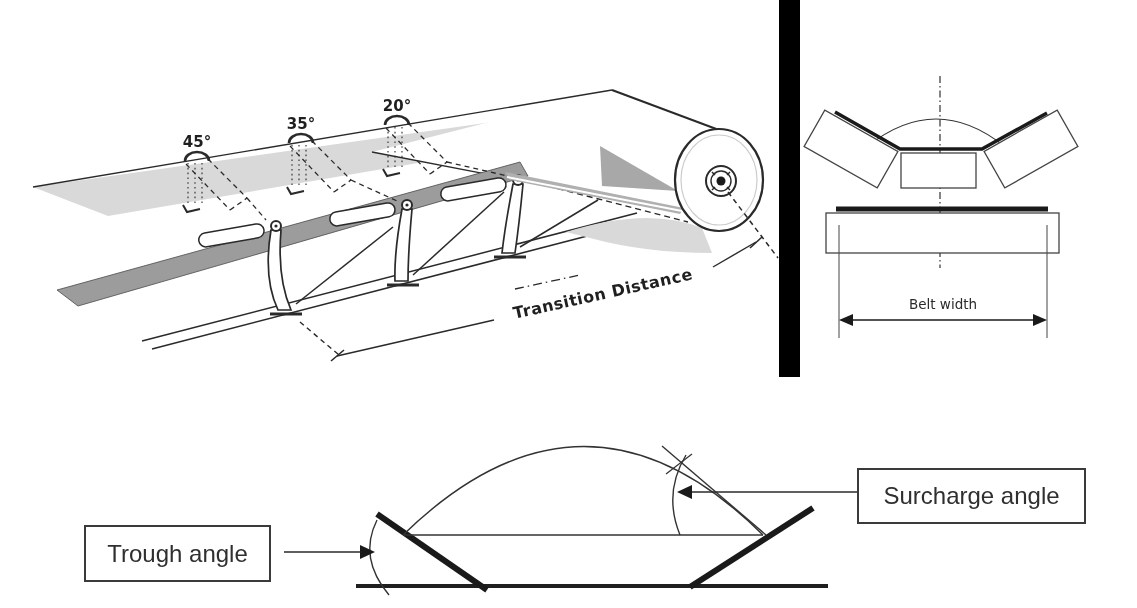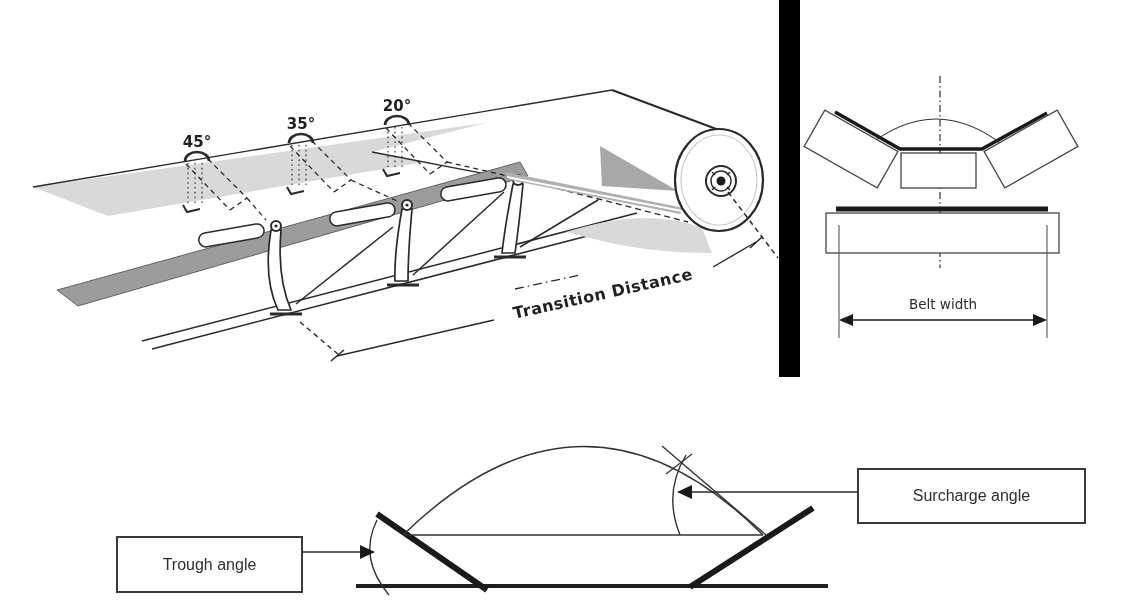--- a/index.html
+++ b/index.html
@@ -8,23 +8,23 @@
     overflow:hidden;font-family:"Liberation Sans",sans-serif;
   }
   svg{position:absolute;display:block;}
   #illustration-svg{left:0;top:0;}
   #cross-section-svg{left:800px;top:0;}
   #surcharge-svg{left:0;top:420px;}
   .divider{position:absolute;left:779px;top:0;width:21px;height:377px;background:#000;}
   .label-box{
     position:absolute;border:2px solid #3a3a3a;background:#fff;
     display:flex;align-items:center;justify-content:center;
-    font-size:16px;color:#2f2f2f;font-family:"Liberation Sans",sans-serif;
+    font-size:24px;color:#2f2f2f;font-family:"Liberation Sans",sans-serif;
   }
-  #trough-box{left:116px;top:525px;width:183px;height:53px;margin-top:11px;}
+  #trough-box{left:84px;top:525px;width:183px;height:53px;}
   #surcharge-box{left:857px;top:468px;width:225px;height:52px;}
   .ill-label{font-family:"DejaVu Sans",sans-serif;font-weight:bold;fill:#1f1f1f;}
   .dim-label{font-family:"DejaVu Sans",sans-serif;fill:#2a2a2a;}
   text{user-select:none;}
 </style>
 </head>
 <body>
 
 <div id="screen">
 

